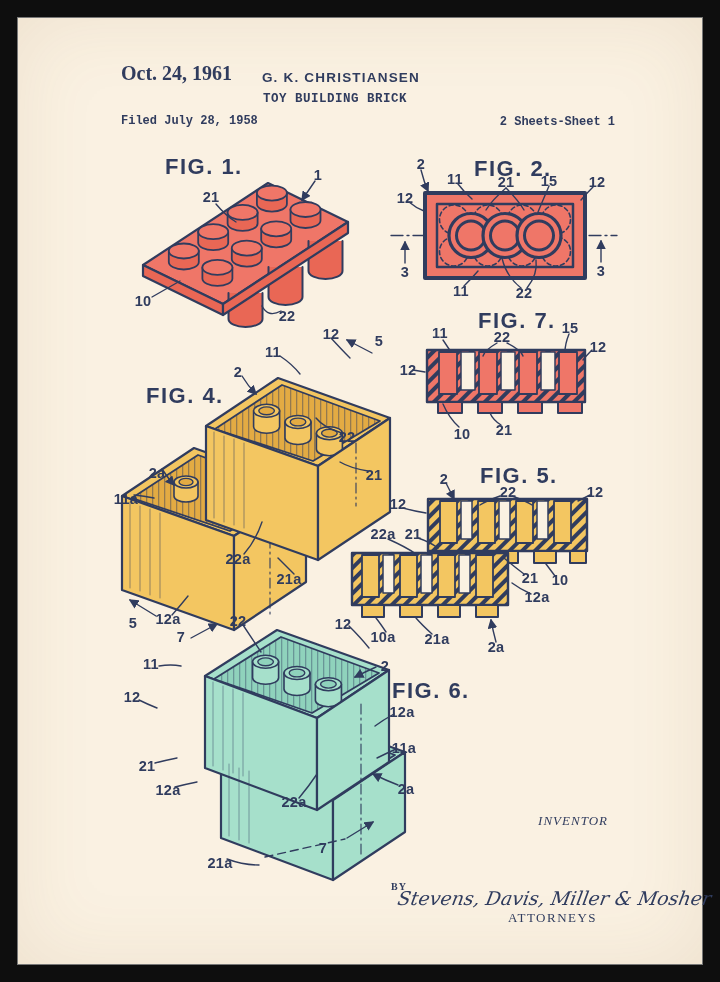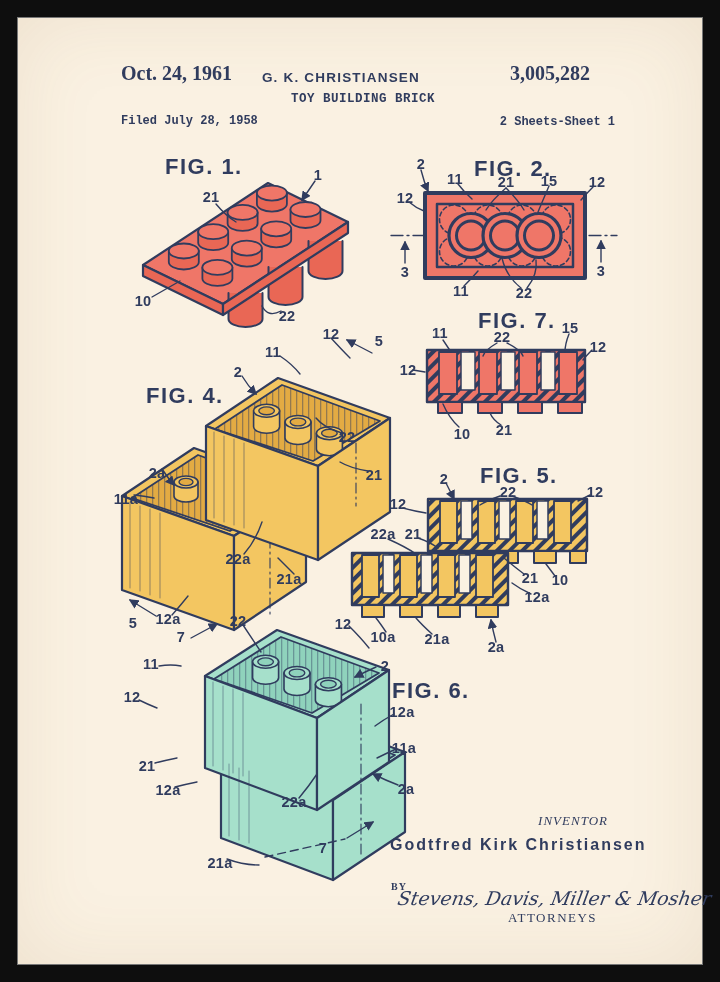--- a/index.html
+++ b/index.html
@@ -10,21 +10,21 @@
   }
   html,body{margin:0;padding:0}
   body{width:720px;height:982px;position:relative;background:var(--frame);
        font-family:"Liberation Sans",sans-serif;overflow:hidden}
   .sheet{position:absolute;inset:17px;background:var(--paper);
          box-shadow:inset 0 0 0 1px #777, inset 0 0 80px rgba(140,100,40,.10)}
   .abs{position:absolute}
   .txt{color:var(--ink);white-space:nowrap}
   .h-date{left:104px;top:45px;font:bold 20px "Liberation Serif",serif}
   .h-name{left:233px;top:53px;width:170px;text-align:right;font:bold 13.5px "Liberation Sans",sans-serif;letter-spacing:1.2px}
-  .h-title{left:218px;top:75px;width:200px;text-align:right;font:bold 12.5px "Liberation Mono",monospace;letter-spacing:.5px}
+  .h-title{left:218px;top:75px;width:200px;text-align:center;font:bold 12.5px "Liberation Mono",monospace;letter-spacing:.5px}
   .h-patno{left:423px;top:45px;width:150px;text-align:right;font:bold 20px "Liberation Serif",serif}
   .h-filed{left:104px;top:97px;font:bold 12px "Liberation Mono",monospace}
   .h-sheet{left:438px;top:98px;width:160px;text-align:right;font:bold 12px "Liberation Mono",monospace}
   .fig{position:absolute}
   .fig svg{position:absolute;left:0;top:0}
   .fig-label{position:absolute;color:var(--ink);font-weight:bold;font-size:22px;
              letter-spacing:1.5px;white-space:nowrap;font-family:"Liberation Sans",sans-serif}
   .callout{position:absolute;transform:translate(-50%,-50%);color:var(--ink);
            font:bold 14.5px "Liberation Sans",sans-serif;letter-spacing:.3px;white-space:nowrap}
   .f-inventor{left:491px;top:796px;width:100px;text-align:right;font:italic 13px "Liberation Serif",serif;letter-spacing:1px}
@@ -64,21 +64,20 @@
         <rect width="1.3" height="6" class="fill-ink" opacity=".4"></rect>
     </pattern>
   </defs>
 </svg>
 
 <div class="sheet">
 
   <div class="abs txt h-date">Oct. 24, 1961</div>
   <div class="abs txt h-name">G. K. CHRISTIANSEN</div>
   <div class="abs txt h-title">TOY BUILDING BRICK</div>
-  <div class="abs txt h-patno">3,005,282</div>
   <div class="abs txt h-filed">Filed July 28, 1958</div>
   <div class="abs txt h-sheet">2 Sheets-Sheet 1</div>
 
   <div class="fig" style="left:101px;top:133px;width:264px;height:205px">
     <svg width="264" height="205" viewBox="0 0 264 205">
       <polygon class="sk fill-red" stroke-width="2.2" points="25,115 150,33 230,72 105,154"></polygon>
       <path class="sk fill-redd" stroke-width="2" d="M110.5,143 v26 a17,8 0 0 0 34,0 v-26"></path>
       <path class="sk fill-redd" stroke-width="2" d="M150.5,117 v30 a17,8 0 0 0 34,0 v-30"></path>
       <path class="sk fill-redd" stroke-width="2" d="M190.5,91 v30 a17,8 0 0 0 34,0 v-30"></path>
       <polygon class="sk fill-redd" stroke-width="2.2" points="25,115 105,154 105,165 25,126"></polygon>
@@ -448,18 +447,17 @@
         <span class="callout" style="left: 34px; top: 158px;">21</span>
         <span class="callout" style="left: 55px; top: 182px;">12a</span>
         <span class="callout" style="left: 293px; top: 181px;">2a</span>
         <span class="callout" style="left: 181px; top: 194px;">22a</span>
         <span class="callout" style="left: 107px; top: 255px;">21a</span>
         <span class="callout" style="left: 210px; top: 240px;">7</span>
       </div>
   </div>
 
   <div class="abs txt f-inventor">INVENTOR</div>
-  <div class="abs txt f-name">Godtfred Kirk Christiansen</div>
   <div class="abs txt f-by">BY</div>
   <div class="abs txt f-sig">Stevens, Davis, Miller &amp; Mosher</div>
   <div class="abs txt f-att">ATTORNEYS</div>
 
 </div>
 
 </body></html>

